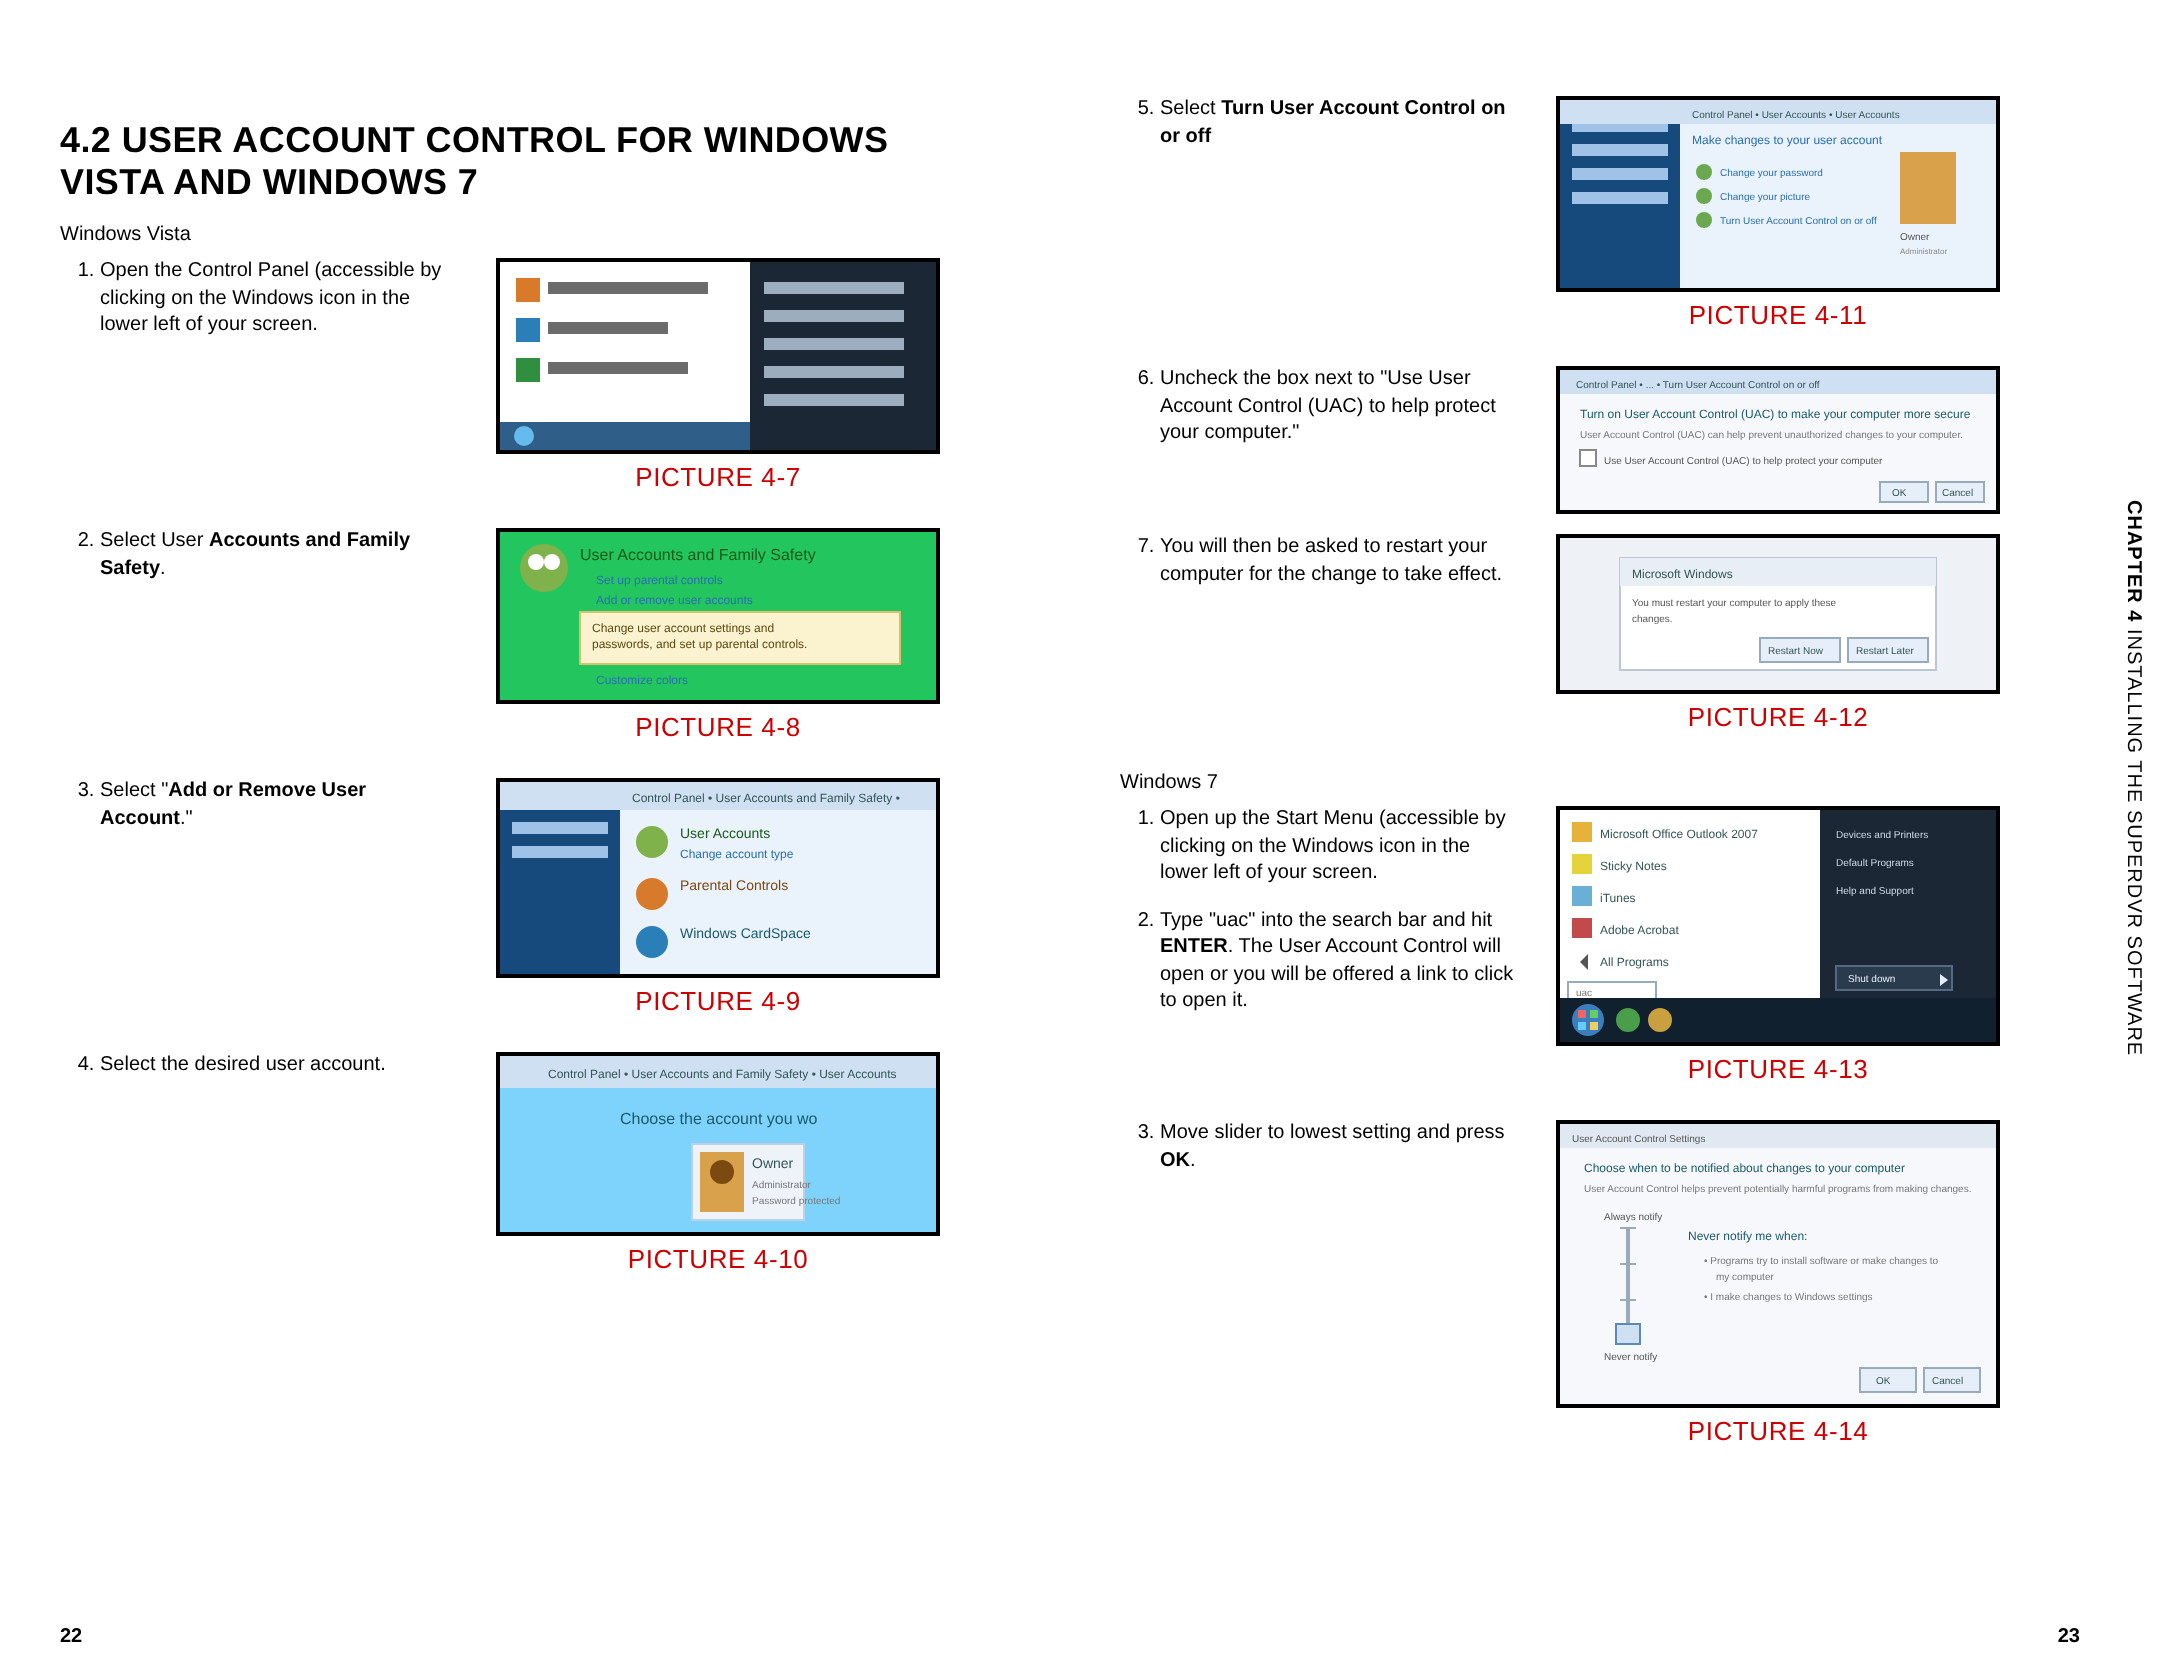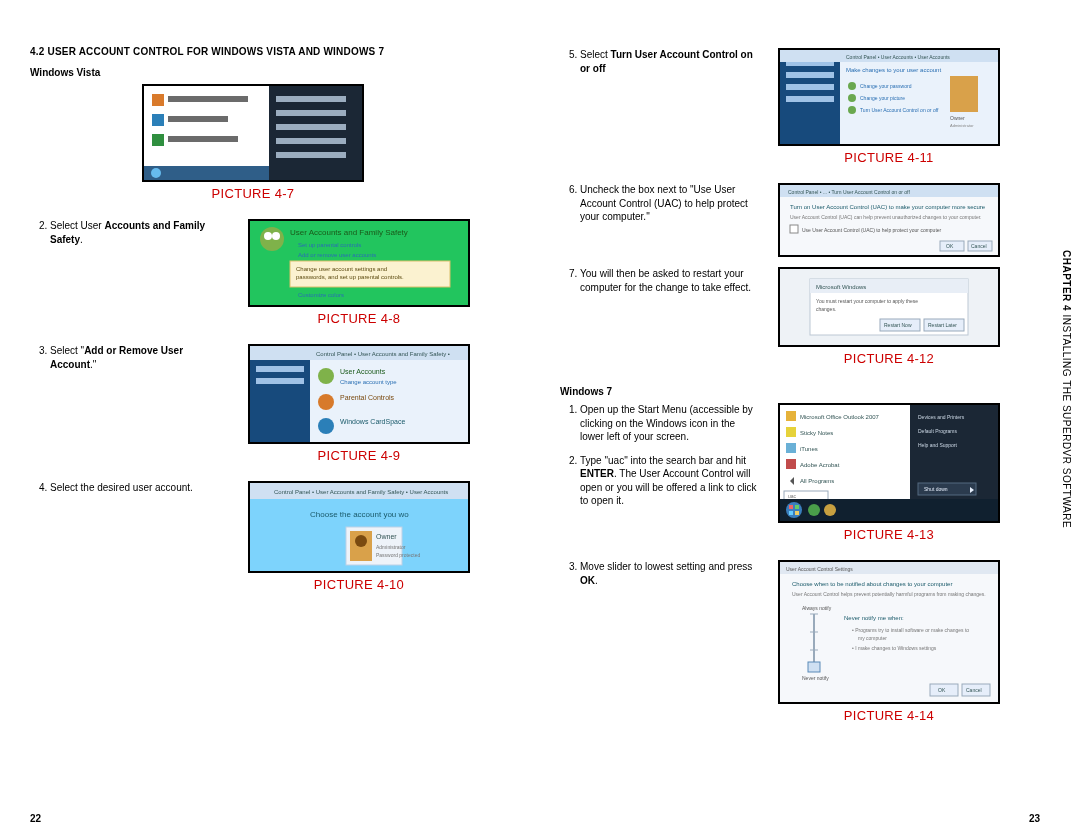--- a/index.html
+++ b/index.html
@@ -20,23 +20,23 @@
     width: 486px;
     height: 770px;
     padding: 0 20px;
     box-sizing: border-box;
   }
   .page-left { left: 10px; }
   .page-right { left: 540px; }
   h2 {
     font-family: Arial, Helvetica, sans-serif;
     font-weight: 900;
-    font-size: 10px;
+    font-size: 18px;
     text-transform: uppercase;
-    margin: 16px 0 10px 0;
+    margin: 30px 0 10px 0;
     letter-spacing: 0.2px;
   }
   .intro {
     font-size: 10px;
     line-height: 1.35;
     margin: 0 0 22px 0;
     max-width: 440px;
   }
   .row {
     display: flex;
@@ -48,21 +48,21 @@
     flex: 0 0 200px;
     padding-right: 12px;
     font-size: 10px;
     line-height: 1.35;
   }
   .imgcol {
     flex: 1 1 auto;
     text-align: center;
   }
   .subhead {
-    font-weight: bold;
+    font-weight: normal;
     margin: 8px 0 6px 0;
     font-size: 10px;
   }
   ol {
     margin: 0;
     padding-left: 20px;
   }
   ol > li {
     margin-bottom: 10px;
     line-height: 1.35;
@@ -107,20 +107,25 @@
 </style>
 </head>
 <body>
 
 <div class="page page-left">
   <h2>4.2 USER ACCOUNT CONTROL FOR WINDOWS VISTA AND WINDOWS 7</h2>
 
   <div class="subhead">Windows Vista</div>
 
   <div class="row">
+    <div class="txtcol">
+      <ol start="1">
+          <li>Open the Control Panel (accessible by clicking on the Windows icon in the lower left of your screen.</li>
+        </ol>
+    </div>
     <div class="imgcol">
       <div class="pic-wrap" style="width:218px;height:94px;">
         <svg viewBox="0 0 218 94" width="218" height="94">
           <rect x="0" y="0" width="125" height="94" fill="#ffffff"></rect>
           <rect x="125" y="0" width="93" height="94" fill="#1b2735"></rect>
           <rect x="8" y="8" width="12" height="12" fill="#d97a2b"></rect>
           <rect x="24" y="10" width="80" height="6" fill="#6b6b6b"></rect>
           <rect x="8" y="28" width="12" height="12" fill="#2b7fb8"></rect>
           <rect x="24" y="30" width="60" height="6" fill="#6b6b6b"></rect>
           <rect x="8" y="48" width="12" height="12" fill="#2f8f3f"></rect>

